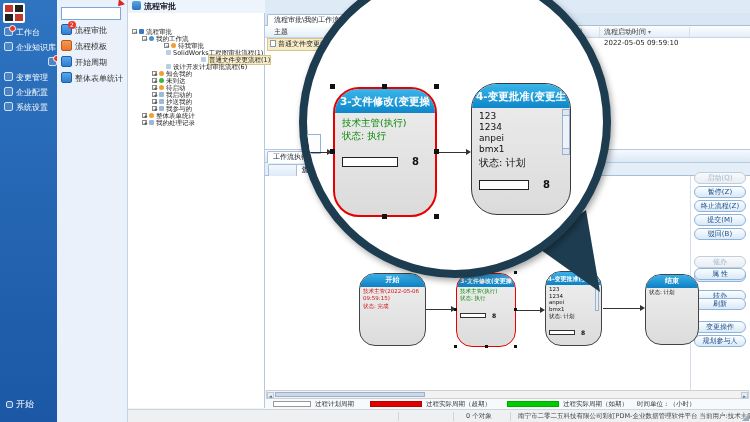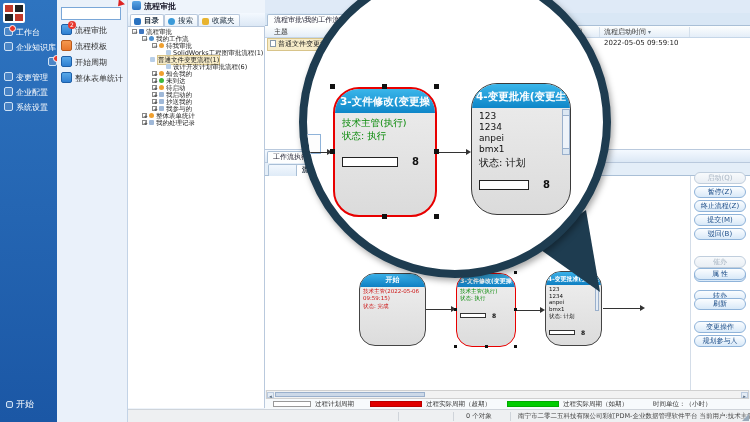--- a/index.html
+++ b/index.html
@@ -140,30 +140,25 @@
     <input id="launch-search" value="" style="">
     <span class="pin"></span>
     <div class="launch-btn" style="top:24px;"><span class="launch-ico lb"><span class="badge-num">2</span></span><span>流程审批</span></div>
     <div class="launch-btn" style="top:40px;"><span class="launch-ico lo"></span><span>流程模板</span></div>
     <div class="launch-btn" style="top:56px;"><span class="launch-ico lb"></span><span>开始周期</span></div>
     <div class="launch-btn" style="top:72px;"><span class="launch-ico lb"></span><span>整体表单统计</span></div>
   </div>
 
   <div id="treepanel" class="abs">
     <div id="tree-header"><span class="th-ico"></span><span>流程审批</span></div>
-    <div id="tree-tabs">
-      <div class="ttab active" style="left:2px;"><span class="dot" style="background:#2a72c0;"></span><span>目录</span></div>
-      <div class="ttab" style="left:36px;"><span class="dot" style="background:#3a9ad9;border-radius:50%;"></span><span>搜索</span></div>
-      <div class="ttab" style="left:70px;"><span class="dot" style="background:#e8b430;"></span><span>收藏夹</span></div>
-    </div>
     <div class="trow" style="top:29px;padding-left:4px;"><span class="exp exp-minus"></span><span class="tico" style="background:#3f76c0;"></span><span class="lbl">流程审批</span></div>
     <div class="trow" style="top:36px;padding-left:14px;"><span class="exp exp-minus"></span><span class="tico" style="background:#4a8fd0;border-radius:50%;"></span><span class="lbl">我的工作流</span></div>
-    <div class="trow" style="top:43px;padding-left:24px;"><span class="exp exp-minus"></span><span class="tico" style="background:#f0a030;border-radius:50%;"></span><span class="lbl">待我审批</span></div>
+    <div class="trow" style="top:43px;padding-left:36px;"><span class="exp exp-minus"></span><span class="tico" style="background:#f0a030;border-radius:50%;"></span><span class="lbl">待我审批</span></div>
     <div class="trow" style="top:50px;padding-left:38px;"><span class="tico" style="background:#b8cfe8;"></span><span class="lbl">SolidWorks工程图审批流程(1)</span></div>
-    <div class="trow sel" style="top:57px;padding-left:22px;"><span class="tico" style="background:#b8cfe8;"></span><span class="lbl">普通文件变更流程(1)</span></div>
+    <div class="trow sel" style="top:57px;padding-left:49px;margin-left:24px;"><span class="tico" style="background:#b8cfe8;"></span><span class="lbl">普通文件变更流程(1)</span></div>
     <div class="trow" style="top:64px;padding-left:38px;"><span class="tico" style="background:#b8cfe8;"></span><span class="lbl">设计开发计划审批流程(6)</span></div>
     <div class="trow" style="top:71px;padding-left:24px;"><span class="exp exp-plus"></span><span class="tico" style="background:#f0a030;border-radius:50%;"></span><span class="lbl">知会我的</span></div>
     <div class="trow" style="top:78px;padding-left:24px;"><span class="exp exp-plus"></span><span class="tico" style="background:#3db83d;border-radius:50%;"></span><span class="lbl">未到达</span></div>
     <div class="trow" style="top:85px;padding-left:24px;"><span class="exp exp-plus"></span><span class="tico" style="background:#f0a030;border-radius:50%;"></span><span class="lbl">待启动</span></div>
     <div class="trow" style="top:92px;padding-left:24px;"><span class="exp exp-plus"></span><span class="tico" style="background:#9fb8d8;"></span><span class="lbl">我启动的</span></div>
     <div class="trow" style="top:99px;padding-left:24px;"><span class="exp exp-plus"></span><span class="tico" style="background:#9fb8d8;"></span><span class="lbl">抄送我的</span></div>
     <div class="trow" style="top:106px;padding-left:24px;"><span class="exp exp-plus"></span><span class="tico" style="background:#9fb8d8;"></span><span class="lbl">我参与的</span></div>
     <div class="trow" style="top:113px;padding-left:14px;"><span class="exp exp-plus"></span><span class="tico" style="background:#f0a030;border-radius:50%;"></span><span class="lbl">整体表单统计</span></div>
     <div class="trow" style="top:120px;padding-left:14px;"><span class="exp exp-plus"></span><span class="tico" style="background:#9fb8d8;"></span><span class="lbl">我的处理记录</span></div>
   </div>
@@ -235,20 +230,26 @@
       <div class="t-black">123</div>
       <div class="t-black">1234</div>
       <div class="t-black">anpei</div>
       <div class="t-black">bmx1</div>
       <div class="mini-sb" style="right:2px;top:1px;height:25px;"></div>
       <div class="t-black" style="margin-top:1px;">状态: 计划</div>
       <div style="margin-top:2px;"><span class="pbar-s"></span><span class="cnt-s">8</span></div>
     </div>
   </div>
 
+  <div class="node" style="left:645px;top:274px;width:54px;height:71px;z-index:7;">
+    <div class="nhead" style="font-size:7px;">结束</div>
+    <div class="nbody">
+        <div class="t-black">状态: 计划</div>
+      </div>
+  </div>
 
   <div class="aline" style="left:426px;top:309px;width:27px;z-index:6;"></div>
   <div class="ahead" style="left:451px;top:306px;z-index:6;"></div>
   <div class="aline" style="left:517px;top:310px;width:25px;z-index:6;"></div>
   <div class="ahead" style="left:540px;top:307px;z-index:6;"></div>
   <div class="aline" style="left:603px;top:308px;width:39px;z-index:6;"></div>
   <div class="ahead" style="left:640px;top:305px;z-index:6;"></div>
 
   <div class="act dis" style="top:172px;">启动(Q)</div>
   <div class="act" style="top:186px;">暂停(Z)</div>
@@ -269,21 +270,21 @@
     <div class="sarrow" style="right:0;">▸</div>
   </div>
 
   <div id="legend" class="abs">
     <div class="sw" style="left:8px;width:38px;background:#ffffff;"></div>
     <div class="leg-lbl" style="left:50px;">过程计划周期</div>
     <div class="sw" style="left:105px;width:52px;background:#e00000;border-color:#b00;"></div>
     <div class="leg-lbl" style="left:161px;">过程实际周期（超期）</div>
     <div class="sw" style="left:242px;width:52px;background:#00cc00;border-color:#0a0;"></div>
     <div class="leg-lbl" style="left:298px;">过程实际周期（如期）</div>
-    <div class="leg-lbl" style="left:388px;text-align:right;">时间单位：（小时）</div>
+    <div class="leg-lbl" style="left:372px;text-align:right;">时间单位：（小时）</div>
   </div>
 
   <div id="statusbar" class="abs">
     <div class="st-sep" style="left:270px;"></div>
     <div class="st-sep" style="left:325px;"></div>
     <div class="st-txt" style="left:338px;">0 个对象</div>
     <div class="st-sep" style="left:382px;"></div>
     <div class="st-txt" style="left:390px;">南宁市二零二五科技有限公司彩虹PDM-企业数据管理软件平台  当前用户:技术主管  当前单位:文件会签</div>
     <div class="grip"></div>
   </div>

